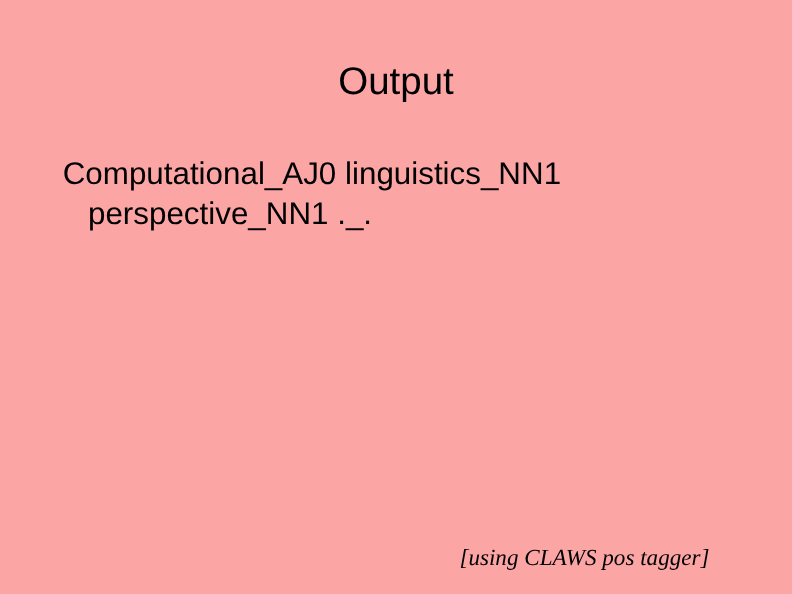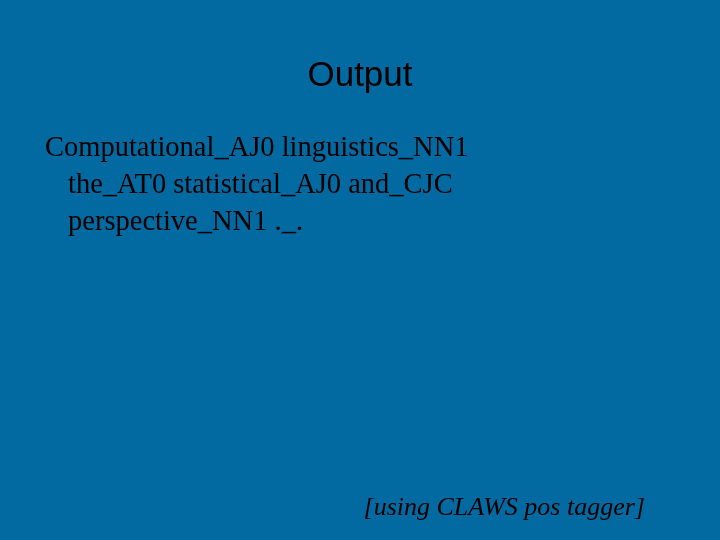--- a/index.html
+++ b/index.html
@@ -6,21 +6,21 @@
   html, body {
     margin: 0;
     padding: 0;
     background: #FFFFFF;
   }
 
   .slide {
     position: relative;
     width: 720px;
     height: 540px;
-    background: #0369a1;
+    background: #fca5a5;
     overflow: hidden;
     color: #000000;
   }
 
   
   .slide-title {
     position: absolute;
     left: 0;
     top: 54px;
     width: 720px;
@@ -36,23 +36,23 @@
 
   
   .body-block {
     position: absolute;
     left: 45px;
     top: 128px;
     width: 640px;
   }
 
   .body-paragraph {
-    margin: 0;
+    margin: 12px;
     padding: 0;
-    font-family: Liberation Serif, serif;
+    font-family: Liberation Sans, sans-serif;
     font-weight: 400;
     font-size: 28.5px;
     line-height: 37px;
     color: #000000;
     text-indent: 0;
   }
 
   .body-line {
     display: block;
     white-space: nowrap;
@@ -66,36 +66,35 @@
   
   .footer-note {
     position: absolute;
     left: 0;
     top: 490px;
     width: 645px;
     text-align: right;
     font-family: "Liberation Serif", "DejaVu Serif", serif;
     font-style: italic;
     font-weight: 400;
-    font-size: 26px;
+    font-size: 21px;
     line-height: 34px;
     color: #000000;
     white-space: nowrap;
   }
 </style>
 </head>
 <body>
 
 <div class="slide">
 
   <div class="slide-title">Output</div>
 
   <div class="body-block">
     <p class="body-paragraph">
       <span class="body-line">Computational_AJ0 linguistics_NN1</span>
-      <span class="body-line indented">the_AT0 statistical_AJ0 and_CJC</span>
       <span class="body-line indented">perspective_NN1 ._.</span>
     </p>
   </div>
 
   <div class="footer-note">[using CLAWS pos tagger]</div>
 
 </div>
 
 </body></html>

